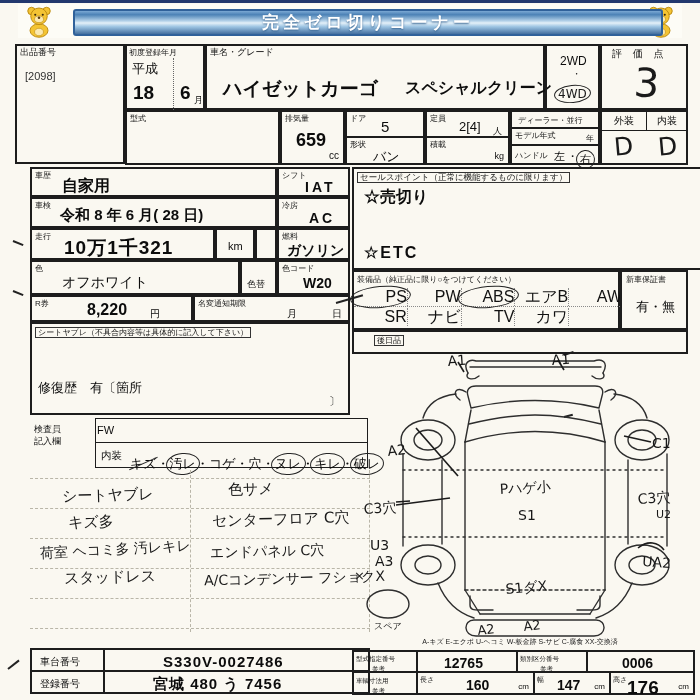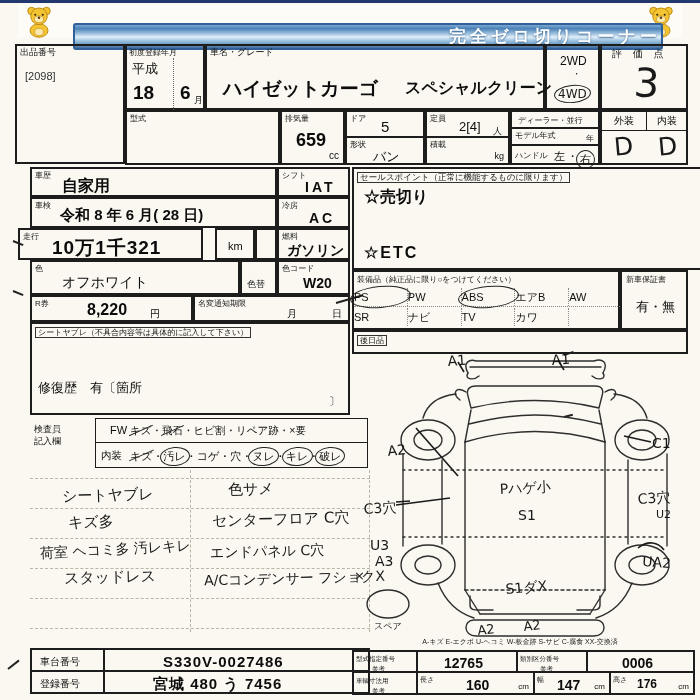--- a/index.html
+++ b/index.html
@@ -16,27 +16,27 @@
   .rot-1{transform:rotate(-1.5deg)}
   .rot-2{transform:rotate(-3deg)}
   .strike{position:relative;display:inline-block}
   .strike:after{content:"";position:absolute;left:-2px;right:-2px;top:46%;border-top:1.6px solid #2a2a2a;transform:rotate(-24deg)}
   .oval{position:relative;display:inline-block}
   .oval:before{content:"";position:absolute;left:-4px;right:-4px;top:-2px;bottom:-2px;
                border:1.5px solid #242424;border-radius:50%;transform:rotate(-5deg)}
   .dashH{position:absolute;border-top:1.5px dashed #b9b6a8}
   .dashV{position:absolute;border-left:1.5px dashed #b9b6a8}
   .stroke{position:absolute;border-top:2px solid #222;transform-origin:left center}
-  .banner-bar{position:absolute;left:55px;top:19px;width:590px;height:27px;border:2px solid #30619a;
-     border-radius:3px;box-sizing:border-box;text-align:right;
+  .banner-bar{position:absolute;left:55px;top:5px;width:590px;height:27px;border:2px solid #30619a;
+     border-radius:3px;box-sizing:border-box;text-align:center;
      background:linear-gradient(180deg,#7ba8d4 0%,#4c82b6 16%,#b8d4ea 44%,#e4f0f8 52%,#9ec5e3 68%,#446f9f 100%)}
   .banner-bar span{color:#fff;font-weight:700;font-size:17px;letter-spacing:4px;line-height:24px;
      text-shadow:0 1px 2px #33618f}
   .equip-row{position:absolute;display:flex}
-  .equip-row span{width:53px;text-align:left;font-size:11px;line-height:18px;border-left:1px dotted #8a8a8a}
+  .equip-row span{width:53px;text-align:right;font-size:16px;line-height:18px;border-left:1px dotted #8a8a8a}
   .equip-row span:first-child{border-left:none}
   svg text{font-family:"DejaVu Sans",sans-serif}
 </style>
 </head>
 <body>
 
 <div class="abs" style="left:0;top:0;width:700px;height:3px;background:#22386e"></div>
 
 <div class="abs" style="left:18px;top:4px;width:664px;height:34px;background:#fdfcf6">
   <svg class="abs" style="left:6px;top:1px" width="30" height="33" viewBox="0 0 40 44">
@@ -165,21 +165,21 @@
 <div class="box" style="left:30px;top:197px;width:247px;height:31px">
   <span class="lbl" style="left:3px;top:2px">車検</span>
   <span class="val b" style="left:28px;top:7px;font-size:15px">令和 8 年 6 月( 28 日)</span>
 </div>
 <div class="box" style="left:277px;top:197px;width:73px;height:31px">
   <span class="lbl" style="left:3px;top:2px">冷房</span>
   <span class="val b" style="left:30px;top:11px;font-size:14px;letter-spacing:3px">AC</span>
   <div class="stroke" style="left:285px;top:217px;width:9px;transform:rotate(-14deg)"></div>
 </div>
 
-<div class="box" style="left:18px;top:228px;width:185px;height:32px">
+<div class="box" style="left:30px;top:228px;width:185px;height:32px">
   <span class="lbl" style="left:3px;top:2px">走行</span>
   <span class="val b" style="left:32px;top:5px;font-size:19px;letter-spacing:1px">10万1千321</span>
 </div>
 <div class="box" style="left:215px;top:228px;width:40px;height:32px">
   <span class="val" style="left:11px;top:10px;font-size:11px">km</span>
 </div>
 <div class="box" style="left:255px;top:228px;width:22px;height:32px"></div>
 <div class="box" style="left:277px;top:228px;width:73px;height:32px">
   <span class="lbl" style="left:3px;top:2px">燃料</span>
   <span class="val b" style="left:8px;top:12px;font-size:14px">ガソリン</span>
@@ -237,36 +237,33 @@
     <span>カワ</span>
     <span></span>
   </div>
 
 </div>
 <div class="box" style="left:620px;top:270px;width:68px;height:60px">
   <span class="lbl" style="left:4px;top:3px">新車保証書</span>
   <span class="val" style="left:14px;top:26px;font-size:13px">有・無</span>
 </div>
 <div class="box" style="left:352px;top:330px;width:336px;height:24px">
-  <span class="lbl lblbox" style="left:3px;top:3px">後日品</span>
+  <span class="lbl lblbox" style="left:20px;top:3px">後日品</span>
 </div>
 
 <div class="abs" style="left:34px;top:423px;font-size:9px;line-height:12px;color:#161616">
   <div>検査員</div>
   <div>記入欄</div>
 </div>
 <div class="box thin" style="left:95px;top:418px;width:273px;height:25px">
-  <span class="val" style="left:14px;top:5px;font-size:11px">FW</span>
-  <span class="val" style="left:34px;top:5px;font-size:10.5px">
-    <span class="strike">キズ</span><span>・</span><span class="strike">飛石</span><span>・</span><span>ヒビ割</span><span>・</span><span>リペア跡</span><span>・</span><span>×要</span>
-  </span>
+  <span class="val" style="left:1px;top:5px;font-size:11px">FW</span>
 </div>
 <div class="box thin" style="left:95px;top:441.5px;width:273px;height:26px">
   <span class="val" style="left:5px;top:6px;font-size:10.5px">内装</span>
-  <span class="val" style="left:34px;top:6px;font-size:11px">
+  <span class="val" style="left:34px;top:12px;font-size:13px">
     <span class="strike">キズ</span><span>・</span><span class="oval">汚レ</span><span>・</span><span>コゲ</span><span>・</span><span>穴</span><span>・</span><span class="oval">ヌレ</span><span>・</span><span class="oval">キレ</span><span>・</span><span class="oval">破レ</span>
   </span>
 </div>
 
 <div class="dashH" style="left:30px;top:478px;width:340px"></div>
 <div class="dashH" style="left:30px;top:508px;width:340px"></div>
 <div class="dashH" style="left:30px;top:538px;width:340px"></div>
 <div class="dashH" style="left:30px;top:568px;width:340px"></div>
 <div class="dashH" style="left:30px;top:598px;width:340px"></div>
 <div class="dashH" style="left:30px;top:628px;width:340px"></div>
@@ -392,15 +389,15 @@
   <span class="val b" style="left:48px;top:4px;font-size:14px">160</span>
   <span class="val" style="right:4px;bottom:2px;font-size:8px">cm</span>
 </div>
 <div class="box" style="left:533px;top:671px;width:78px;height:24px">
   <span class="lbl" style="left:2px;top:2px;font-size:7px">幅</span>
   <span class="val b" style="left:22px;top:4px;font-size:14px">147</span>
   <span class="val" style="right:4px;bottom:2px;font-size:8px">cm</span>
 </div>
 <div class="box" style="left:609px;top:671px;width:86px;height:24px">
   <span class="lbl" style="left:2px;top:2px;font-size:7px">高さ</span>
-  <span class="val b" style="left:26px;top:4px;font-size:12px">176</span>
+  <span class="val b" style="left:16px;top:4px;font-size:19px">176</span>
   <span class="val" style="right:4px;bottom:2px;font-size:8px">cm</span>
 </div>
 
 </body></html>

